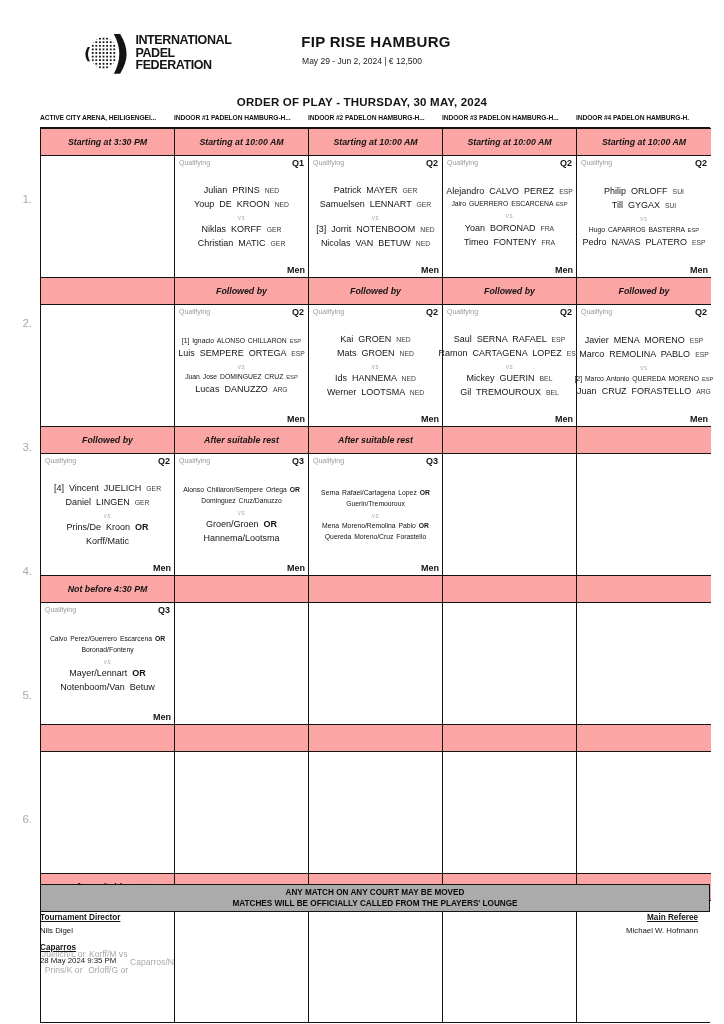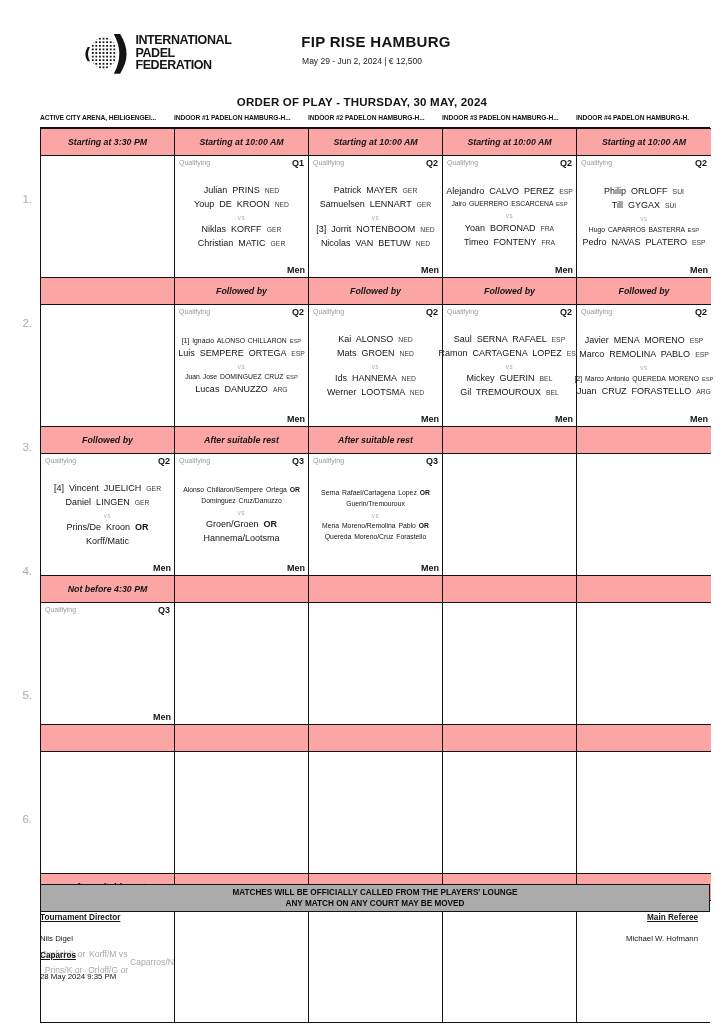--- a/index.html
+++ b/index.html
@@ -62,21 +62,21 @@
                justify-content:center; color:#a9a9a9; font-size:8.6px; line-height:16px; text-align:center; }
 
   .rownum { position:absolute; left:12px; width:20px; text-align:right; color:#ababab; font-size:11.5px; }
 
   
   .banner { position:absolute; left:40px; top:884px; width:670px; background:#ababab;
             border:1.2px solid #141414; text-align:center; font-weight:700; font-size:8.2px;
             line-height:11px; padding:2px 0; color:#0a0a0a; }
   .f-left  { position:absolute; left:40px; top:913px; font-size:7.8px; }
   .f-right { position:absolute; right:26px; top:913px; font-size:7.8px; text-align:right; }
-  .f-label { font-weight:700; text-decoration:underline; font-size:8.2px; margin-bottom:12px; }
+  .f-label { font-weight:700; text-decoration:underline; font-size:8.2px; margin-bottom:4px; }
   .f-gap { height:8px; }
 </style>
 </head>
 <body>
 
 <div class="logo">
   <div class="logo-mark">
     <span class="lparen">(</span>
     <span class="ball"></span>
     <span class="rparen">)</span>
@@ -191,21 +191,21 @@
         <div class="vs">vs</div>
         <div class="pline small"><span>Juan Jose DOMINGUEZ CRUZ</span> <span class="cc">ESP</span></div>
         <div class="pline"><span>Lucas DANUZZO</span> <span class="cc">ARG</span></div>
       </div>
       <span class="gender">Men</span>
     </div>
     <div class="cell">
       <span class="qual">Qualifying</span>
       <span class="code">Q2</span>
       <div class="mbody">
-        <div class="pline"><span>Kai ALONSO</span> <span class="cc">NED</span></div>
+        <div class="pline"><span>Kai GROEN</span> <span class="cc">NED</span></div>
         <div class="pline"><span>Mats GROEN</span> <span class="cc">NED</span></div>
         <div class="vs">vs</div>
         <div class="pline"><span>Ids HANNEMA</span> <span class="cc">NED</span></div>
         <div class="pline"><span>Werner LOOTSMA</span> <span class="cc">NED</span></div>
       </div>
       <span class="gender">Men</span>
     </div>
     <div class="cell">
       <span class="qual">Qualifying</span>
       <span class="code">Q2</span>
@@ -282,20 +282,27 @@
     <div class="band">
       <span>Not before 4:30 PM</span>
     </div>
     <div class="band"></div>
     <div class="band"></div>
     <div class="band"></div>
     <div class="band last"></div>
     <div class="cell">
       <span class="qual">Qualifying</span>
       <span class="code">Q3</span>
+      <div class="mbody">
+        <div class="pline small"><span>Calvo Perez/Guerrero Escarcena</span> <span class="orb">OR</span></div>
+        <div class="pline small"><span>Boronad/Fonteny</span></div>
+        <div class="vs">vs</div>
+        <div class="pline"><span>Mayer/Lennart</span> <span class="orb">OR</span></div>
+        <div class="pline"><span>Notenboom/Van Betuw</span></div>
+      </div>
       <span class="gender">Men</span>
     </div>
     <div class="cell"></div>
     <div class="cell"></div>
     <div class="cell"></div>
     <div class="cell last"></div>
     <div class="band"></div>
     <div class="band"></div>
     <div class="band"></div>
     <div class="band"></div>
@@ -328,22 +335,22 @@
 <div id="rownums">
     <div class="rownum" style="top: 193px;">1.</div>
     <div class="rownum" style="top: 317px;">2.</div>
     <div class="rownum" style="top: 441px;">3.</div>
     <div class="rownum" style="top: 565px;">4.</div>
     <div class="rownum" style="top: 689px;">5.</div>
     <div class="rownum" style="top: 813px;">6.</div>
   </div>
 
 <div class="banner">
+  <div>ANY MATCH ON ANY COURT MAY BE MOVED</div>
   <div>MATCHES WILL BE OFFICIALLY CALLED FROM THE PLAYERS' LOUNGE</div>
-  <div>ANY MATCH ON ANY COURT MAY BE MOVED</div>
 </div>
 
 <div class="f-left">
   <div class="f-label">Tournament Director</div>
   <div>Nils Digel</div>
   <div class="f-gap"></div>
   <div class="f-label">Caparros</div>
   <div>28 May 2024  9:35 PM</div>
 </div>
 

